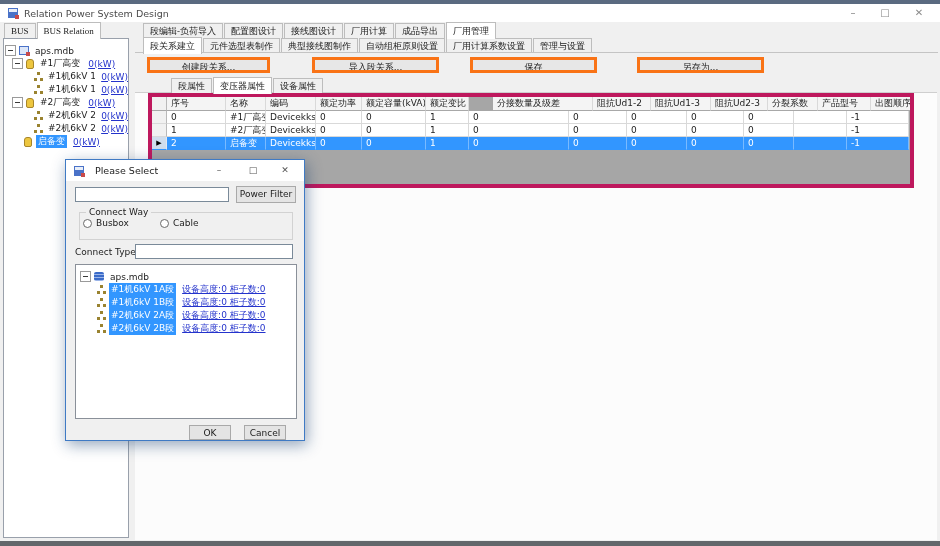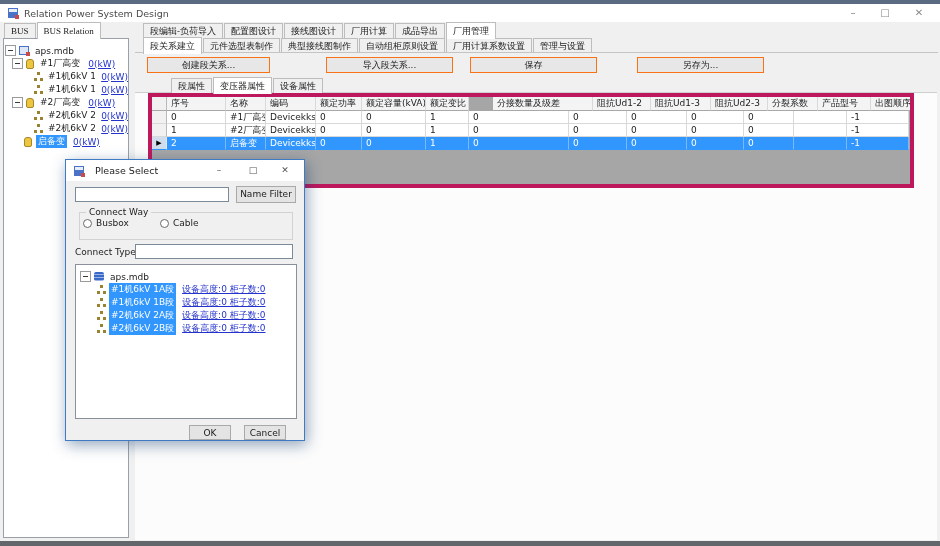--- a/index.html
+++ b/index.html
@@ -16,23 +16,23 @@
   .appicon::after{content:"";position:absolute;right:-1px;bottom:-1px;width:4px;height:4px;background:#c84a4a;}
   .apptitle{color:#4a4a4a;font-size:9.5px;white-space:nowrap;}
   .wctrl{position:absolute;top:0;height:18px;width:30px;text-align:center;line-height:18px;color:#8a8a8a;font-size:10px;cursor:pointer;}
   .wmin{right:72px}.wmax{right:40px}.wclose{right:6px}
   
   .tabstrip{position:absolute;display:flex;align-items:center;font-family:Liberation Serif, serif;}
   .tab{height:13px;line-height:13px;padding:1px 6px 0 6px;background:#f0f0f0;border:1px solid #bdbdbd;border-bottom:none;margin-right:1px;white-space:nowrap;cursor:pointer;}
   .tab.active{background:#fff;height:15px;line-height:15px;position:relative;z-index:3;}
   .hline{position:absolute;border-top:1px solid #c4c4c4;height:0;}
   
-  .tbtn{position:absolute;top:57px;height:16px;line-height:15px;text-align:center;background:#e7e7e7;border:1px solid #f97316;box-sizing:border-box;cursor:pointer;white-space:nowrap;overflow:hidden;}
+  .tbtn{position:absolute;top:57px;height:16px;line-height:15px;text-align:center;background:#e7e7e7;border:3px solid #f97316;box-sizing:border-box;cursor:pointer;white-space:nowrap;overflow:hidden;}
   .tbtn:nth-of-type(1){left:147px;width:123px;}
-  .tbtn:nth-of-type(2){left:326px;width:127px;}
+  .tbtn:nth-of-type(2){left:312px;width:127px;}
   .tbtn:nth-of-type(3){left:470px;width:127px;}
   .tbtn:nth-of-type(4){left:637px;width:127px;}
   
   .page{position:absolute;left:135px;top:92px;width:802px;height:447px;background:#fcfcfc;border-top:1px solid #cfcfcf;}
   
   .grid{position:absolute;left:148px;top:93px;width:766px;height:95px;background:#a6a6a6;border:4px solid #be185d;box-sizing:border-box;overflow:hidden;}
   .grow{display:flex;height:13px;}
   .grow.ghead{height:14px;}
   .gcell{box-sizing:border-box;flex:none;border-right:1px solid #d9d9d9;border-bottom:1px solid #d9d9d9;padding-left:4px;background:#fff;white-space:nowrap;overflow:hidden;line-height:12px;}
   .ghead .gcell{background:#f4f4f4;border-bottom:1px solid #a8a8a8;line-height:13px;}
@@ -243,21 +243,21 @@
 
   <div class="dialog">
     <div class="dlg-title">
       <span class="appicon"></span>
       <span class="dlg-text" style="margin-left:5px;">Please Select</span>
       <span class="dctrl dmin">–</span>
       <span class="dctrl dmax">□</span>
       <span class="dctrl dclose">✕</span>
     </div>
     <input class="tinput dlg-filter" value="" style="">
-    <div class="btn dlg-namefilter">Name Filter</div>
+    <div class="btn dlg-namefilter">Power Filter</div>
     <div class="groupbox">
       <span class="gblabel">Connect Way</span>
     </div>
     <div class="radio rbusbox">
       <span class="rcirc"></span>
       <span>Busbox</span>
     </div>
     <div class="radio rcable">
       <span class="rcirc"></span>
       <span>Cable</span>

